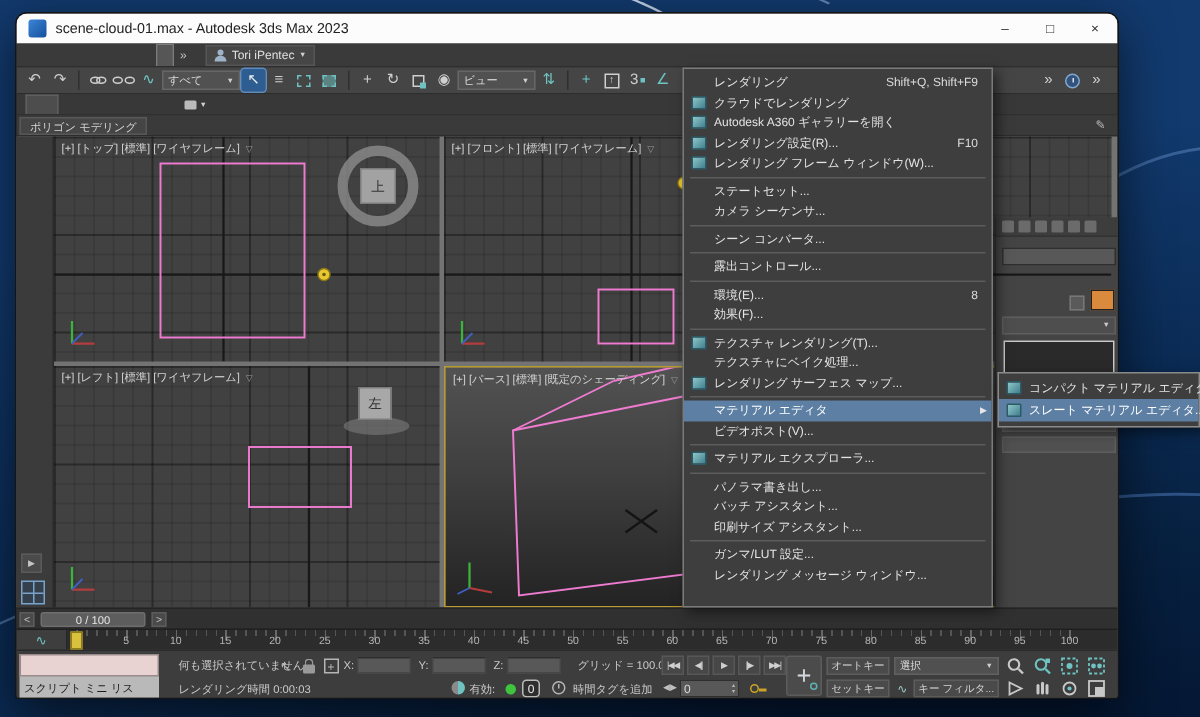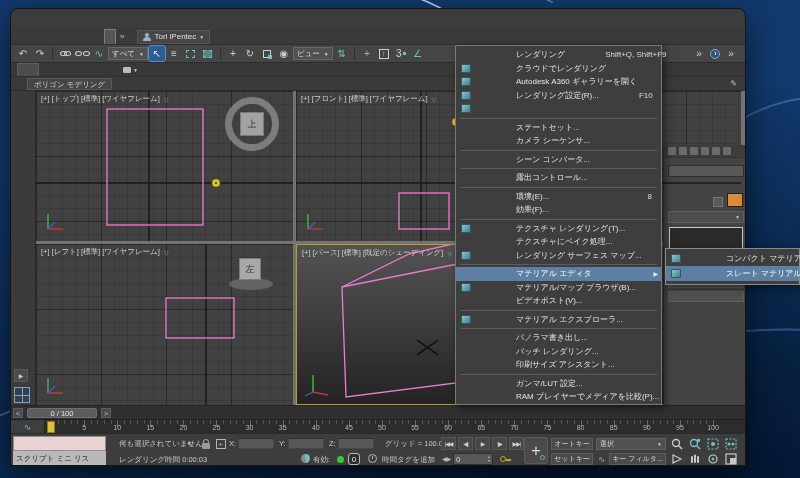--- a/index.html
+++ b/index.html
@@ -35,40 +35,40 @@
   .workspace{display:flex;align-items:center;flex:1;margin-left:6px;gap:3px;}
   .ws-label{font-size:7.5px;color:#cccccc;}
   .ws-dd{flex:1;height:12px;background:#424242;border:1px solid #5a5a5a;display:flex;align-items:center;padding:0 4px;font-size:7.5px;color:#ddd;margin-right:3px;}
   .ws-dd .dd-arrow{margin-left:auto;}
 
   .toolbar{position:absolute;left:0;top:36px;width:100%;height:18px;background:#454545;display:flex;align-items:center;padding-left:4px;gap:1px;border-bottom:1px solid #2d2d2d;}
   .tbi{width:16px;height:15px;display:flex;align-items:center;justify-content:center;font-size:10px;color:#cfcfcf;border-radius:2px;}
   .tbi.teal{color:#6fc2c2;}
   .tbi.active{background:#2e5d92;outline:1px solid #5d8cc0;color:#eee;}
   .tb-sep{width:1px;height:13px;background:#2f2f2f;margin:0 3px;}
-  .tb-dd{height:13px;background:#515151;border:1px solid #666;display:flex;align-items:center;font-size:7.5px;color:#ddd;padding:0 3px;gap:4px;}
+  .tb-dd{height:13px;background:#515151;border:1px solid #666;display:flex;align-items:center;font-size:7.5px;color:#ddd;padding:0 3px;gap:16px;}
   .ring{width:7px;height:5px;border:1px solid #cfcfcf;border-radius:50%;display:inline-block;}
   .ring+.ring{margin-left:-3px;}
   .dashbox{width:9px;height:8px;border:1px dashed #6fc2c2;}
   .dashbox.fill{background:rgba(111,194,194,.5);}
   .sq-scale{width:8px;height:8px;border:1px solid #cfcfcf;position:relative;}
   .sq-scale::after{content:"";position:absolute;right:-2px;bottom:-2px;width:4px;height:4px;background:#6fc2c2;}
   .kb-box{width:10px;height:10px;border:1px solid #cfcfcf;display:flex;align-items:center;justify-content:center;font-size:7px;color:#cfcfcf;}
   .mag-dot{width:3px;height:3px;background:#6fc2c2;display:inline-block;margin-left:1px;}
   .tb-right{margin-left:auto;display:flex;align-items:center;gap:3px;padding-right:6px;}
   .clock-ico{width:10px;height:10px;border-radius:50%;border:1px solid #7fa8d0;position:relative;background:#35527a;}
   .clock-ico::after{content:"";position:absolute;left:4px;top:2px;width:1px;height:3px;background:#cfe2f5;}
 
   .ribbon-tabs{position:absolute;left:0;top:54px;width:100%;height:14px;background:#383838;display:flex;align-items:flex-end;padding-left:6px;font-size:7.5px;color:#b5b5b5;border-bottom:1px solid #303030;}
   .rtab{padding:0 10px;height:13px;line-height:13px;}
   .rtab.active{background:#4d4d4d;color:#e8e8e8;border:1px solid #5e5e5e;border-bottom:none;}
   .rtab-ico{margin-left:4px;color:#bbb;font-size:7px;display:flex;align-items:center;gap:2px;height:13px;}
   .rtab-ico .cam{width:8px;height:6px;background:#bbb;border-radius:1px;}
   .ribbon-sub{position:absolute;left:0;top:68px;width:100%;height:14px;background:#3a3a3a;display:flex;align-items:center;border-bottom:1px solid #2c2c2c;}
-  .subtab{margin-left:16px;height:12px;line-height:12px;padding:0 6px;background:#454545;border:1px solid #585858;font-size:7.5px;color:#d5d5d5;}
+  .subtab{margin-left:2px;height:12px;line-height:12px;padding:0 6px;background:#454545;border:1px solid #585858;font-size:7.5px;color:#d5d5d5;}
   .pencil{margin-left:auto;padding-right:8px;color:#bdbdbd;font-size:8px;}
 
   
   .workarea{position:absolute;left:0;top:82px;width:100%;height:314px;background:#737373;}
   .left-strip{position:absolute;left:0;top:0;width:25px;height:100%;background:#3b3b3b;border-right:1px solid #2a2a2a;}
   .strip-btn{position:absolute;left:3px;width:14px;height:13px;background:#4a4a4a;border:1px solid #5a5a5a;color:#c5c5c5;font-size:6px;display:flex;align-items:center;justify-content:center;}
   .strip-grid{position:absolute;left:3px;width:16px;height:16px;border:1px solid #7aa3cc;
     background:linear-gradient(#7aa3cc,#7aa3cc) center/100% 1px no-repeat,linear-gradient(90deg,#7aa3cc,#7aa3cc) center/1px 100% no-repeat,#35404d;}
   .viewports{position:absolute;left:25px;top:0;width:705px;height:314px;}
   .vp{position:absolute;background-color:#414141;overflow:hidden;
@@ -147,21 +147,21 @@
   .cp-tab{width:8px;height:8px;background:#6b6b6b;border-radius:1px;}
   .cp-field{position:absolute;left:4px;top:20px;width:76px;height:12px;background:#585858;border:1px solid #2f2f2f;}
   .cp-swatch{position:absolute;right:4px;top:48px;width:16px;height:14px;background:#d98a3d;border:1px solid #222;}
   .cp-mini{position:absolute;right:24px;top:52px;width:10px;height:10px;background:#5a5a5a;border:1px solid #777;}
   .cp-dd{position:absolute;left:4px;top:66px;width:76px;height:12px;background:#4e4e4e;border:1px solid #5f5f5f;display:flex;align-items:center;justify-content:flex-end;padding:0 3px;color:#ccc;font-size:5px;}
   .cp-stack{position:absolute;left:5px;top:82px;width:74px;height:44px;background:#2a2a2a;border:1px solid #c9c9c9;}
   .cp-roll{position:absolute;left:4px;width:76px;height:11px;background:#515151;border:1px solid #5e5e5e;}
 
   
   .ctx-menu{position:absolute;left:455px;top:45px;width:207px;height:360px;background:#3e3e3e;border:1px solid #7a7a7a;z-index:50;box-shadow:3px 3px 8px rgba(0,0,0,.5);padding:2px 0;display:flex;flex-direction:column;}
-  .menu-item{height:13.5px;flex:none;display:flex;align-items:center;color:#e4e4e4;font-size:8px;position:relative;white-space:nowrap;gap:40px;}
+  .menu-item{height:13.5px;flex:none;display:flex;align-items:center;color:#e4e4e4;font-size:8px;position:relative;white-space:nowrap;}
   .menu-item .mi-icon{width:14px;height:9px;margin-left:3px;flex:none;}
   .menu-item .mi-icon.has-icon{background:linear-gradient(135deg,#8fc7c7,#3f7f8f);border:1px solid #2c5a66;border-radius:1px;width:10px;margin-left:5px;margin-right:2px;}
   .menu-item .mi-label{margin-left:3px;}
   .menu-item .mi-shortcut{margin-left:auto;padding-right:9px;color:#dcdcdc;}
   .menu-item .mi-arrow{display:none;position:absolute;right:3px;font-size:6px;color:#e8e8e8;}
   .menu-item.submenu .mi-arrow{display:block;}
   .menu-item.highlight{background:#5d7fa3;color:#fff;}
   .menu-item.sep_after{margin-bottom:5px;}
   .menu-item.sep_after::after{content:"";position:absolute;left:4px;right:4px;bottom:-3px;height:1px;background:#5c5c5c;}
   .ctx-submenu{position:absolute;left:665px;top:248px;width:135px;height:37px;background:#3e3e3e;border:1px solid #8a8a8a;z-index:60;padding:2px 0;display:flex;flex-direction:column;box-shadow:3px 3px 8px rgba(0,0,0,.5);}
@@ -172,20 +172,29 @@
 
 <div class="desktop">
   <div class="wp-streak wp1"></div>
   <div class="wp-streak wp2"></div>
   <div class="wp-streak wp3"></div>
   <div class="wp-streak wp4"></div>
   <div class="wp-streak wp5"></div>
 
   <div class="window">
 
+    <div class="titlebar">
+      <div class="app-icon"></div>
+      <span class="title-text">scene-cloud-01.max - Autodesk 3ds Max 2023</span>
+      <div class="win-controls">
+        <span class="win-btn">–</span>
+        <span class="win-btn">□</span>
+        <span class="win-btn">×</span>
+      </div>
+    </div>
 
     <div class="menubar">
       <span style="display:flex;">
 
       <span class="mb-item"></span>
           <span class="mb-item"></span>
           <span class="mb-item"></span>
           <span class="mb-item"></span>
           <span class="mb-item"></span>
           <span class="mb-item"></span>
@@ -555,20 +564,21 @@
 
       </div>
       <div class="menu-item">
         <span class="mi-icon has-icon"></span>
         <span class="mi-label">レンダリング設定(R)...</span>
         <span class="mi-shortcut">F10</span>
 
       </div>
       <div class="menu-item sep_after">
         <span class="mi-icon has-icon"></span>
+        <span class="mi-label">レンダリング フレーム ウィンドウ(W)...</span>
         <span class="mi-shortcut"></span>
 
       </div>
       <div class="menu-item">
         <span class="mi-icon"></span>
         <span class="mi-label">ステートセット...</span>
         <span class="mi-shortcut"></span>
 
       </div>
       <div class="menu-item sep_after">
@@ -618,65 +628,64 @@
         <span class="mi-label">レンダリング サーフェス マップ...</span>
         <span class="mi-shortcut"></span>
 
       </div>
       <div class="menu-item highlight submenu">
         <span class="mi-icon"></span>
         <span class="mi-label">マテリアル エディタ</span>
         <span class="mi-shortcut"></span>
         <span class="mi-arrow">▶</span>
       </div>
-      <div class="menu-item">
-        <span class="mi-icon has-icon"></span>
-        <span class="mi-label">マテリアル/マップ ブラウザ(B)...</span>
-        <span class="mi-shortcut"></span>
-
-      </div>
       <div class="menu-item sep_after">
         <span class="mi-icon"></span>
         <span class="mi-label">ビデオポスト(V)...</span>
         <span class="mi-shortcut"></span>
 
       </div>
       <div class="menu-item sep_after">
         <span class="mi-icon has-icon"></span>
         <span class="mi-label">マテリアル エクスプローラ...</span>
         <span class="mi-shortcut"></span>
 
       </div>
       <div class="menu-item">
         <span class="mi-icon"></span>
         <span class="mi-label">パノラマ書き出し...</span>
         <span class="mi-shortcut"></span>
 
       </div>
       <div class="menu-item">
         <span class="mi-icon"></span>
-        <span class="mi-label">バッチ レンダリング...</span>
+        <span class="mi-label">バッチ アシスタント...</span>
         <span class="mi-shortcut"></span>
 
       </div>
       <div class="menu-item sep_after">
         <span class="mi-icon"></span>
         <span class="mi-label">印刷サイズ アシスタント...</span>
         <span class="mi-shortcut"></span>
 
       </div>
       <div class="menu-item">
         <span class="mi-icon"></span>
         <span class="mi-label">ガンマ/LUT 設定...</span>
         <span class="mi-shortcut"></span>
 
       </div>
       <div class="menu-item">
         <span class="mi-icon"></span>
-        <span class="mi-label">RAM プレイヤーでメディアを比較(P)...</span>
+        <span class="mi-label">レンダリング メッセージ ウィンドウ...</span>
+        <span class="mi-shortcut"></span>
+
+      </div>
+      <div class="menu-item">
+        <span class="mi-icon"></span>
         <span class="mi-shortcut"></span>
 
       </div>
     </div>
 
   <div class="ctx-submenu">
 
   <div class="menu-item">
         <span class="mi-icon has-icon"></span>
         <span class="mi-label">コンパクト マテリアル エディタ...</span>

